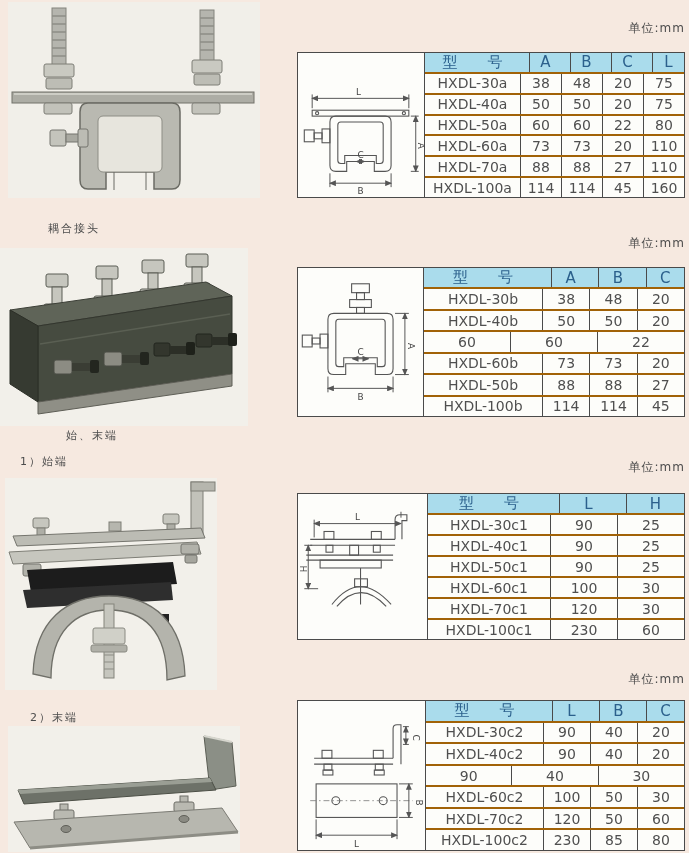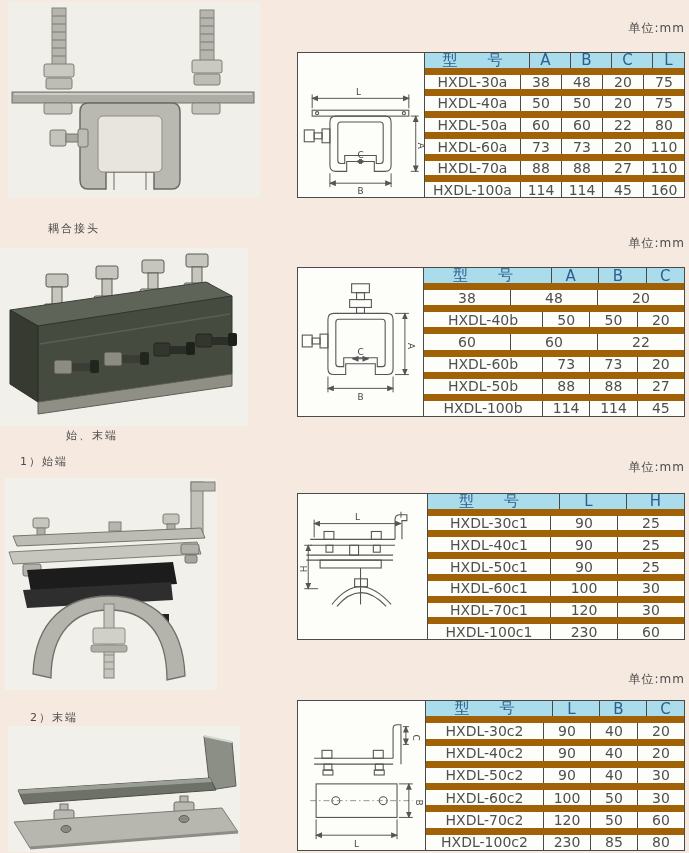--- a/index.html
+++ b/index.html
@@ -22,21 +22,21 @@
     position:absolute; left:297px; width:388px; box-sizing:border-box;
     background:#fdfdfa; border:1px solid #4a4a4a; display:flex;
   }
   .diagram-cell{
     flex:0 0 var(--dw); border-right:1px solid #4a4a4a; box-sizing:border-box;
     position:relative; background:#fdfdfa;
   }
   .diagram-cell svg{ display:block; width:100%; height:100%; }
   .grid{ flex:1; display:flex; flex-direction:column; min-width:0; }
   .trow{ flex:1; display:flex; min-height:0; }
-  .trow + .trow{ border-top:7px solid #a16207; }
+  .trow + .trow{ border-top:2px solid #a16207; }
   .tcell{
     flex:1; display:flex; align-items:center; justify-content:center;
     font-size:14px; color:#4f4f4f; white-space:nowrap; overflow:hidden;
   }
   .tcell + .tcell{ border-left:1px solid #4a4a4a; }
   .tcell.model{ flex:0 0 var(--mw); }
   .thead{ background:#aadcec;gap:9px; }
   .thead .tcell{ color:#2b608c; font-size:15px; }
 
   .dim-text{ font-size:9px; fill:#444; font-family:"DejaVu Sans","Liberation Sans",sans-serif; }
@@ -325,20 +325,21 @@
       </svg>
     </div>
     <div class="grid">
       <div class="trow thead">
           <div class="tcell model">型　　号</div>
           <div class="tcell">A</div>
           <div class="tcell">B</div>
           <div class="tcell">C</div>
         </div>
     <div class="trow">
+          <div class="tcell model">HXDL-30b</div>
           <div class="tcell">38</div>
           <div class="tcell">48</div>
           <div class="tcell">20</div>
         </div>
         <div class="trow">
           <div class="tcell model">HXDL-40b</div>
           <div class="tcell">50</div>
           <div class="tcell">50</div>
           <div class="tcell">20</div>
         </div>
@@ -499,21 +500,20 @@
           <div class="tcell">40</div>
           <div class="tcell">20</div>
         </div>
         <div class="trow">
           <div class="tcell model">HXDL-40c2</div>
           <div class="tcell">90</div>
           <div class="tcell">40</div>
           <div class="tcell">20</div>
         </div>
         <div class="trow">
-          <div class="tcell model">HXDL-50c2</div>
           <div class="tcell">90</div>
           <div class="tcell">40</div>
           <div class="tcell">30</div>
         </div>
         <div class="trow">
           <div class="tcell model">HXDL-60c2</div>
           <div class="tcell">100</div>
           <div class="tcell">50</div>
           <div class="tcell">30</div>
         </div>

